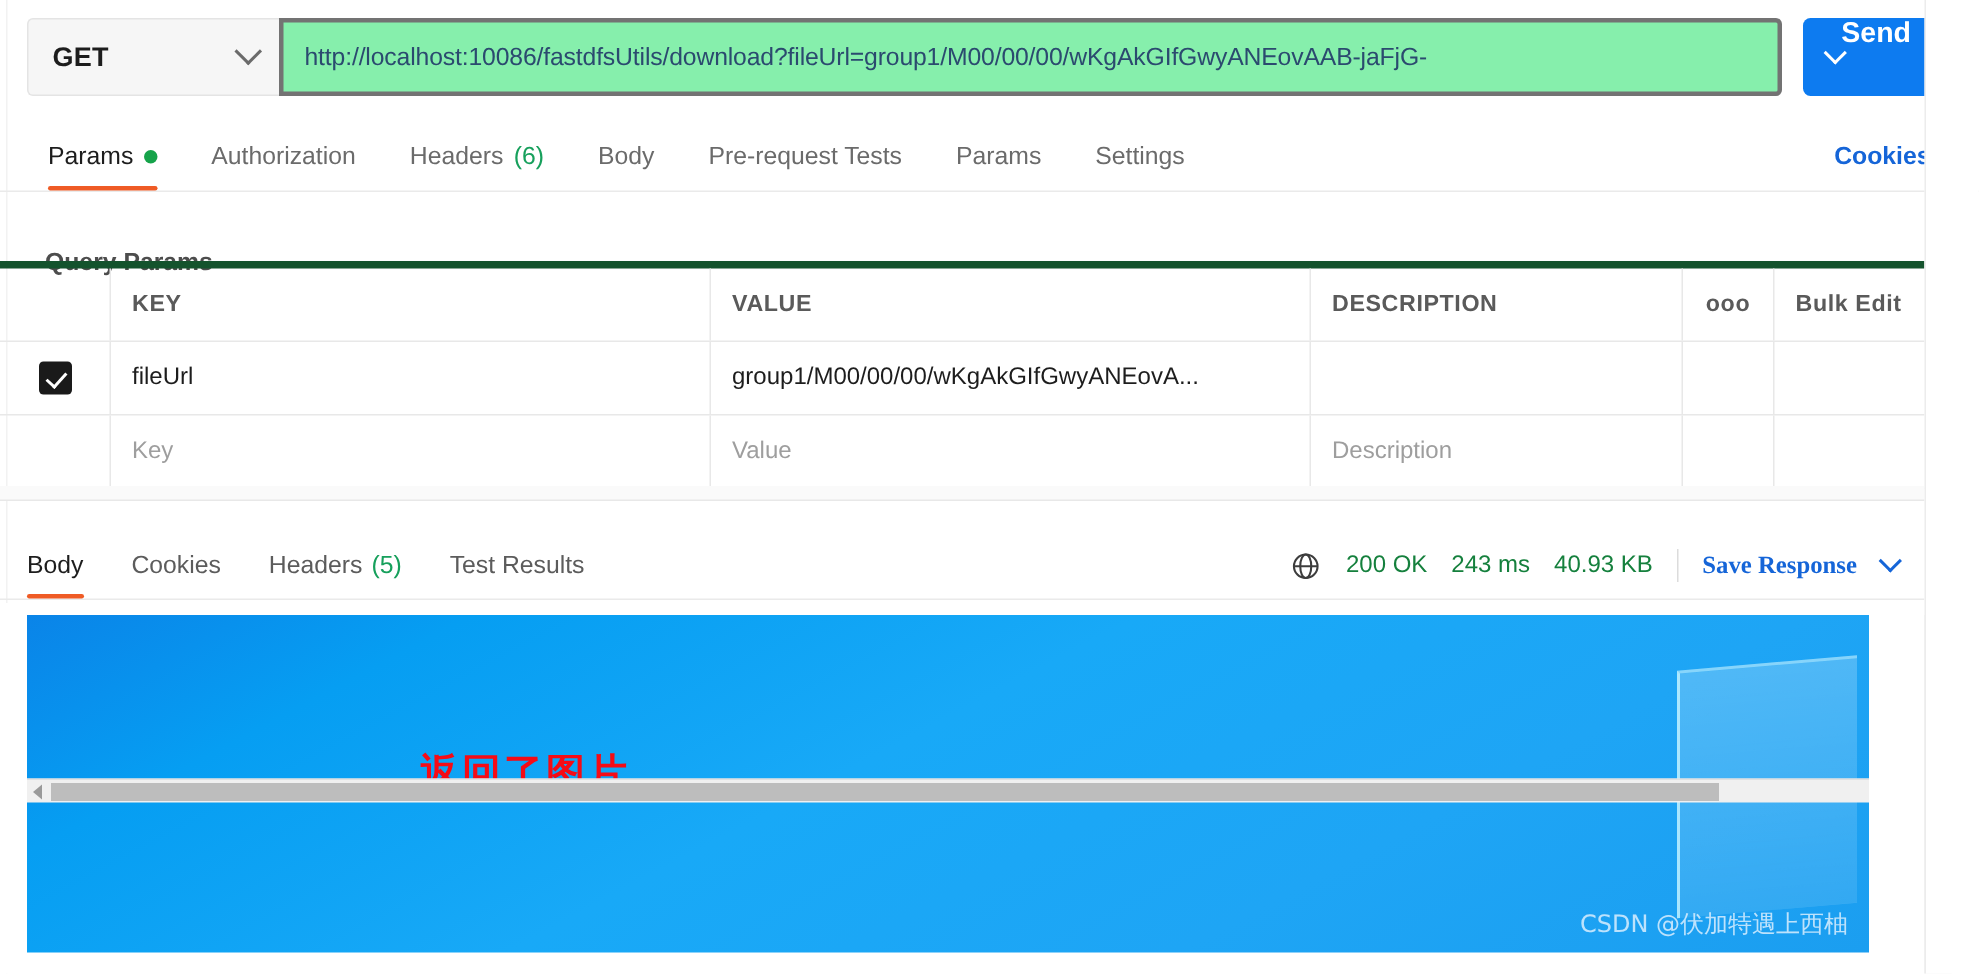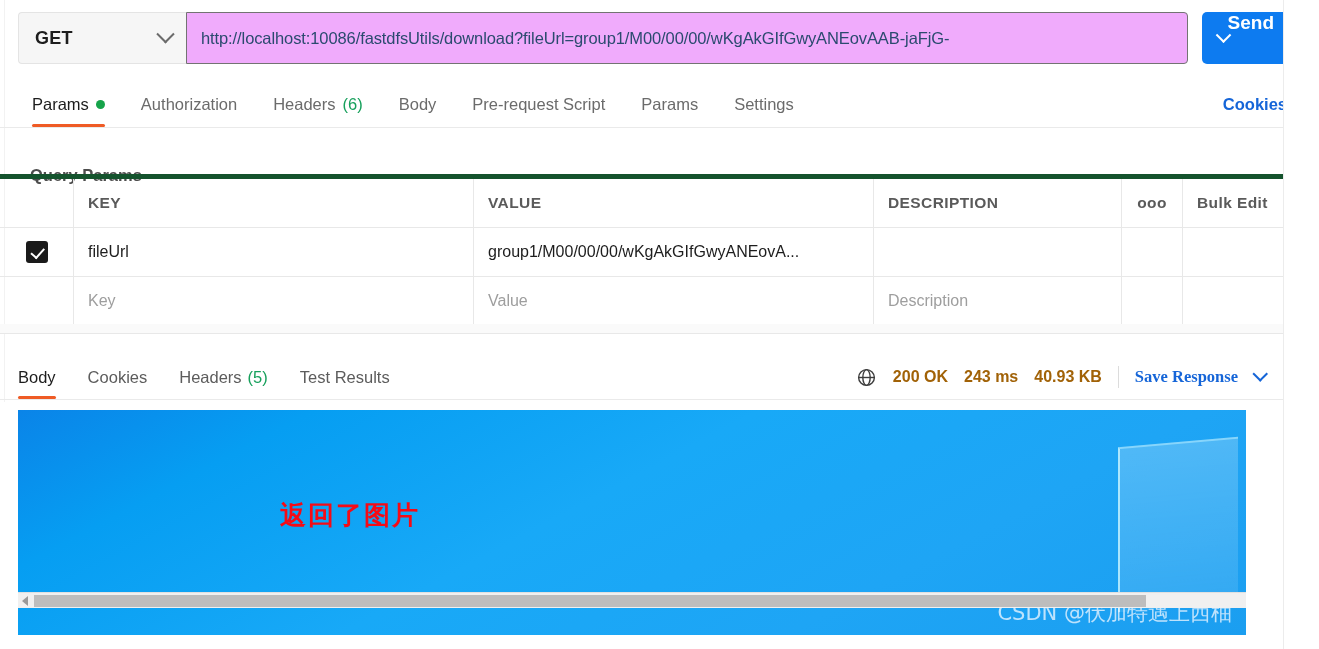--- a/index.html
+++ b/index.html
@@ -2,41 +2,41 @@
 <html><head>
 <meta charset="utf-8">
 <style>
   * { box-sizing: border-box; margin: 0; padding: 0; }
   html, body {
     width: 1319px; height: 649px;
     background: #ffffff;
     font-family: "Liberation Sans", sans-serif;
     overflow: hidden;
   }
-  .app { position: relative; width: 1319px; height: 608px; background: #fff; }
+  .app { position: relative; width: 1319px; height: 535px; background: #fff; }
 
   
   .urlbar {
     position: absolute; left: 0; top: 0; width: 1319px; height: 76px;
     display: flex; align-items: center; padding: 0 18px;
   }
   .method-box {
     width: 168px; height: 52px; background: #f6f6f6;
     border: 1px solid #e4e4e4; border-right: none;
     border-radius: 4px 0 0 4px;
     display: flex; align-items: center; justify-content: space-between;
     padding: 0 14px 0 16px;
   }
   .method-label { font-size: 18px; color: #1d1d1d; font-weight: 600; letter-spacing: .2px; }
   .chev {
     width: 13px; height: 13px; border-right: 2px solid #6b6b6b;
     border-bottom: 2px solid #6b6b6b; transform: rotate(45deg) translate(-3px,-3px);
   }
   .url-input-wrap {
-    flex: 1; height: 52px; background: #f0abfc; border: 1px solid #737373;
+    flex: 1; height: 52px; background: #86efac; border: 3px solid #737373;
     border-radius: 0 4px 4px 0; display: flex; align-items: center;
     padding: 0 14px; overflow: hidden;
   }
   .url-text {
     font-size: 16.5px; color: #2b4a6f; white-space: nowrap; overflow: hidden;
     letter-spacing: -0.1px;
   }
   .send-group {
     margin-left: 14px; height: 52px; display: flex; align-items: stretch;
     background: #0d7bf0; border-radius: 5px; overflow: hidden; flex-direction: column;
@@ -121,21 +121,21 @@
   .rtab.active { color: #1d1d1d; }
   .rtab.active::after {
     content: ""; position: absolute; left: 0; right: 0; bottom: 0;
     height: 3px; background: #ef5b25; border-radius: 2px;
   }
   .resp-meta {
     margin-left: auto; display: flex; align-items: center; gap: 16px;
     padding-bottom: 11px; font-size: 16px;
   }
   .globe { width: 21px; height: 21px; }
-  .stat { color: #a16207; font-weight: bold; }
+  .stat { color: #15803d; }
   .meta-div { width: 1px; height: 22px; background: #dcdcdc; }
   .save-resp { color: #1565d8; font-weight: 700; font-size: 16.5px; font-family: Liberation Serif, serif; }
   .save-caret { width: 11px; height: 11px; border-right: 2px solid #1565d8;
     border-bottom: 2px solid #1565d8; transform: rotate(45deg) translate(-2px,-3px); }
 
   
   .imgpane {
     position: absolute; left: 0; top: 402px; width: 1283px; height: 247px;
     background: #ffffff; overflow: hidden;
   }
@@ -151,21 +151,21 @@
     border-top: 2px solid rgba(190,240,255,.6);
     transform: skewY(-5deg);
   }
   .img-caption {
     position: absolute; left: 262px; top: 88px;
     color: #f50b16; font-size: 26px; letter-spacing: 2px;
     font-family: "DejaVu Sans", sans-serif; font-weight: 700;
   }
   .watermark {
     position: absolute; right: 14px; bottom: 8px;
-    color: rgba(235,245,255,.78); font-size: 21px;
+    color: rgba(235,245,255,.78); font-size: 16px;
     font-family: "DejaVu Sans", sans-serif; white-space: nowrap;
   }
 
   
   .vscroll {
     position: absolute; right: 18px; top: 410px; width: 18px; height: 239px;
     background: #f0f0f0; border-left: 1px solid #e0e0e0;
   }
   .v-up {
     position: absolute; top: 6px; left: 50%; transform: translateX(-50%);
@@ -230,21 +230,21 @@
       <span>Authorization</span>
     </div>
     <div class="tab">
       <span>Headers</span>
       <span class="cnt-green">(6)</span>
     </div>
     <div class="tab">
       <span>Body</span>
     </div>
     <div class="tab">
-      <span>Pre-request Script</span>
+      <span>Pre-request Tests</span>
     </div>
     <div class="tab">
       <span>Params</span>
     </div>
     <div class="tab">
       <span>Settings</span>
     </div>
     <div class="cookies-link">Cookies</div>
   </div>
 

